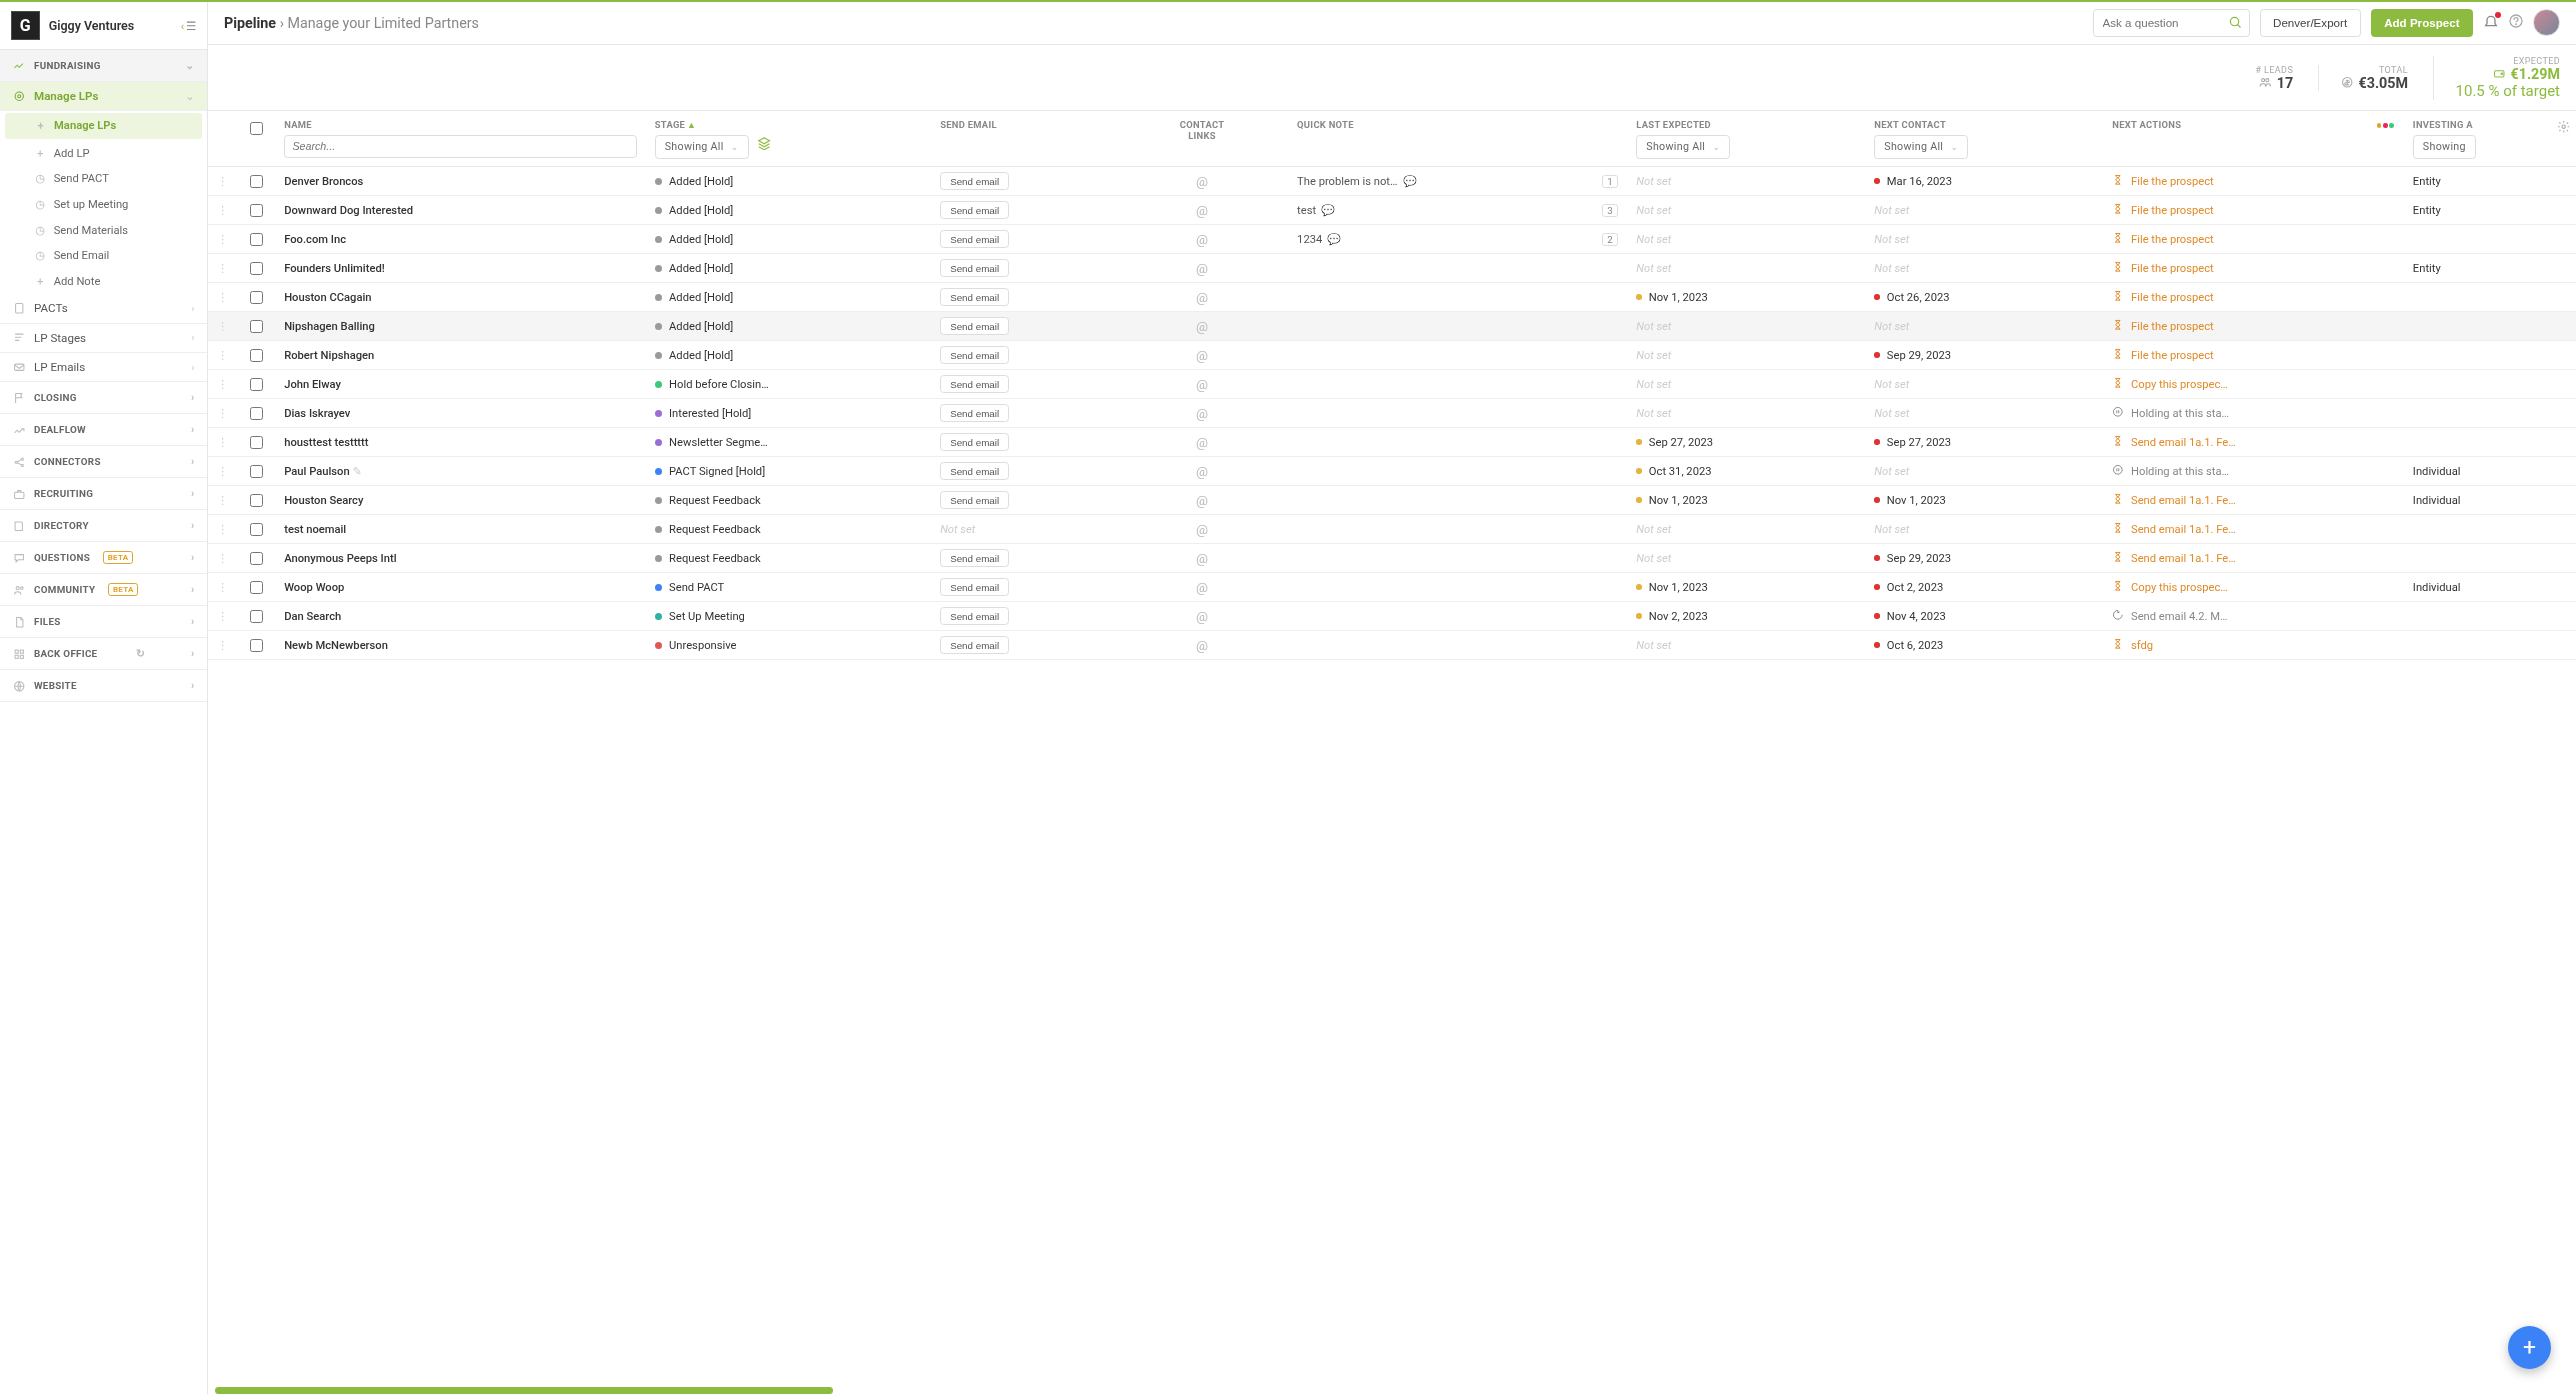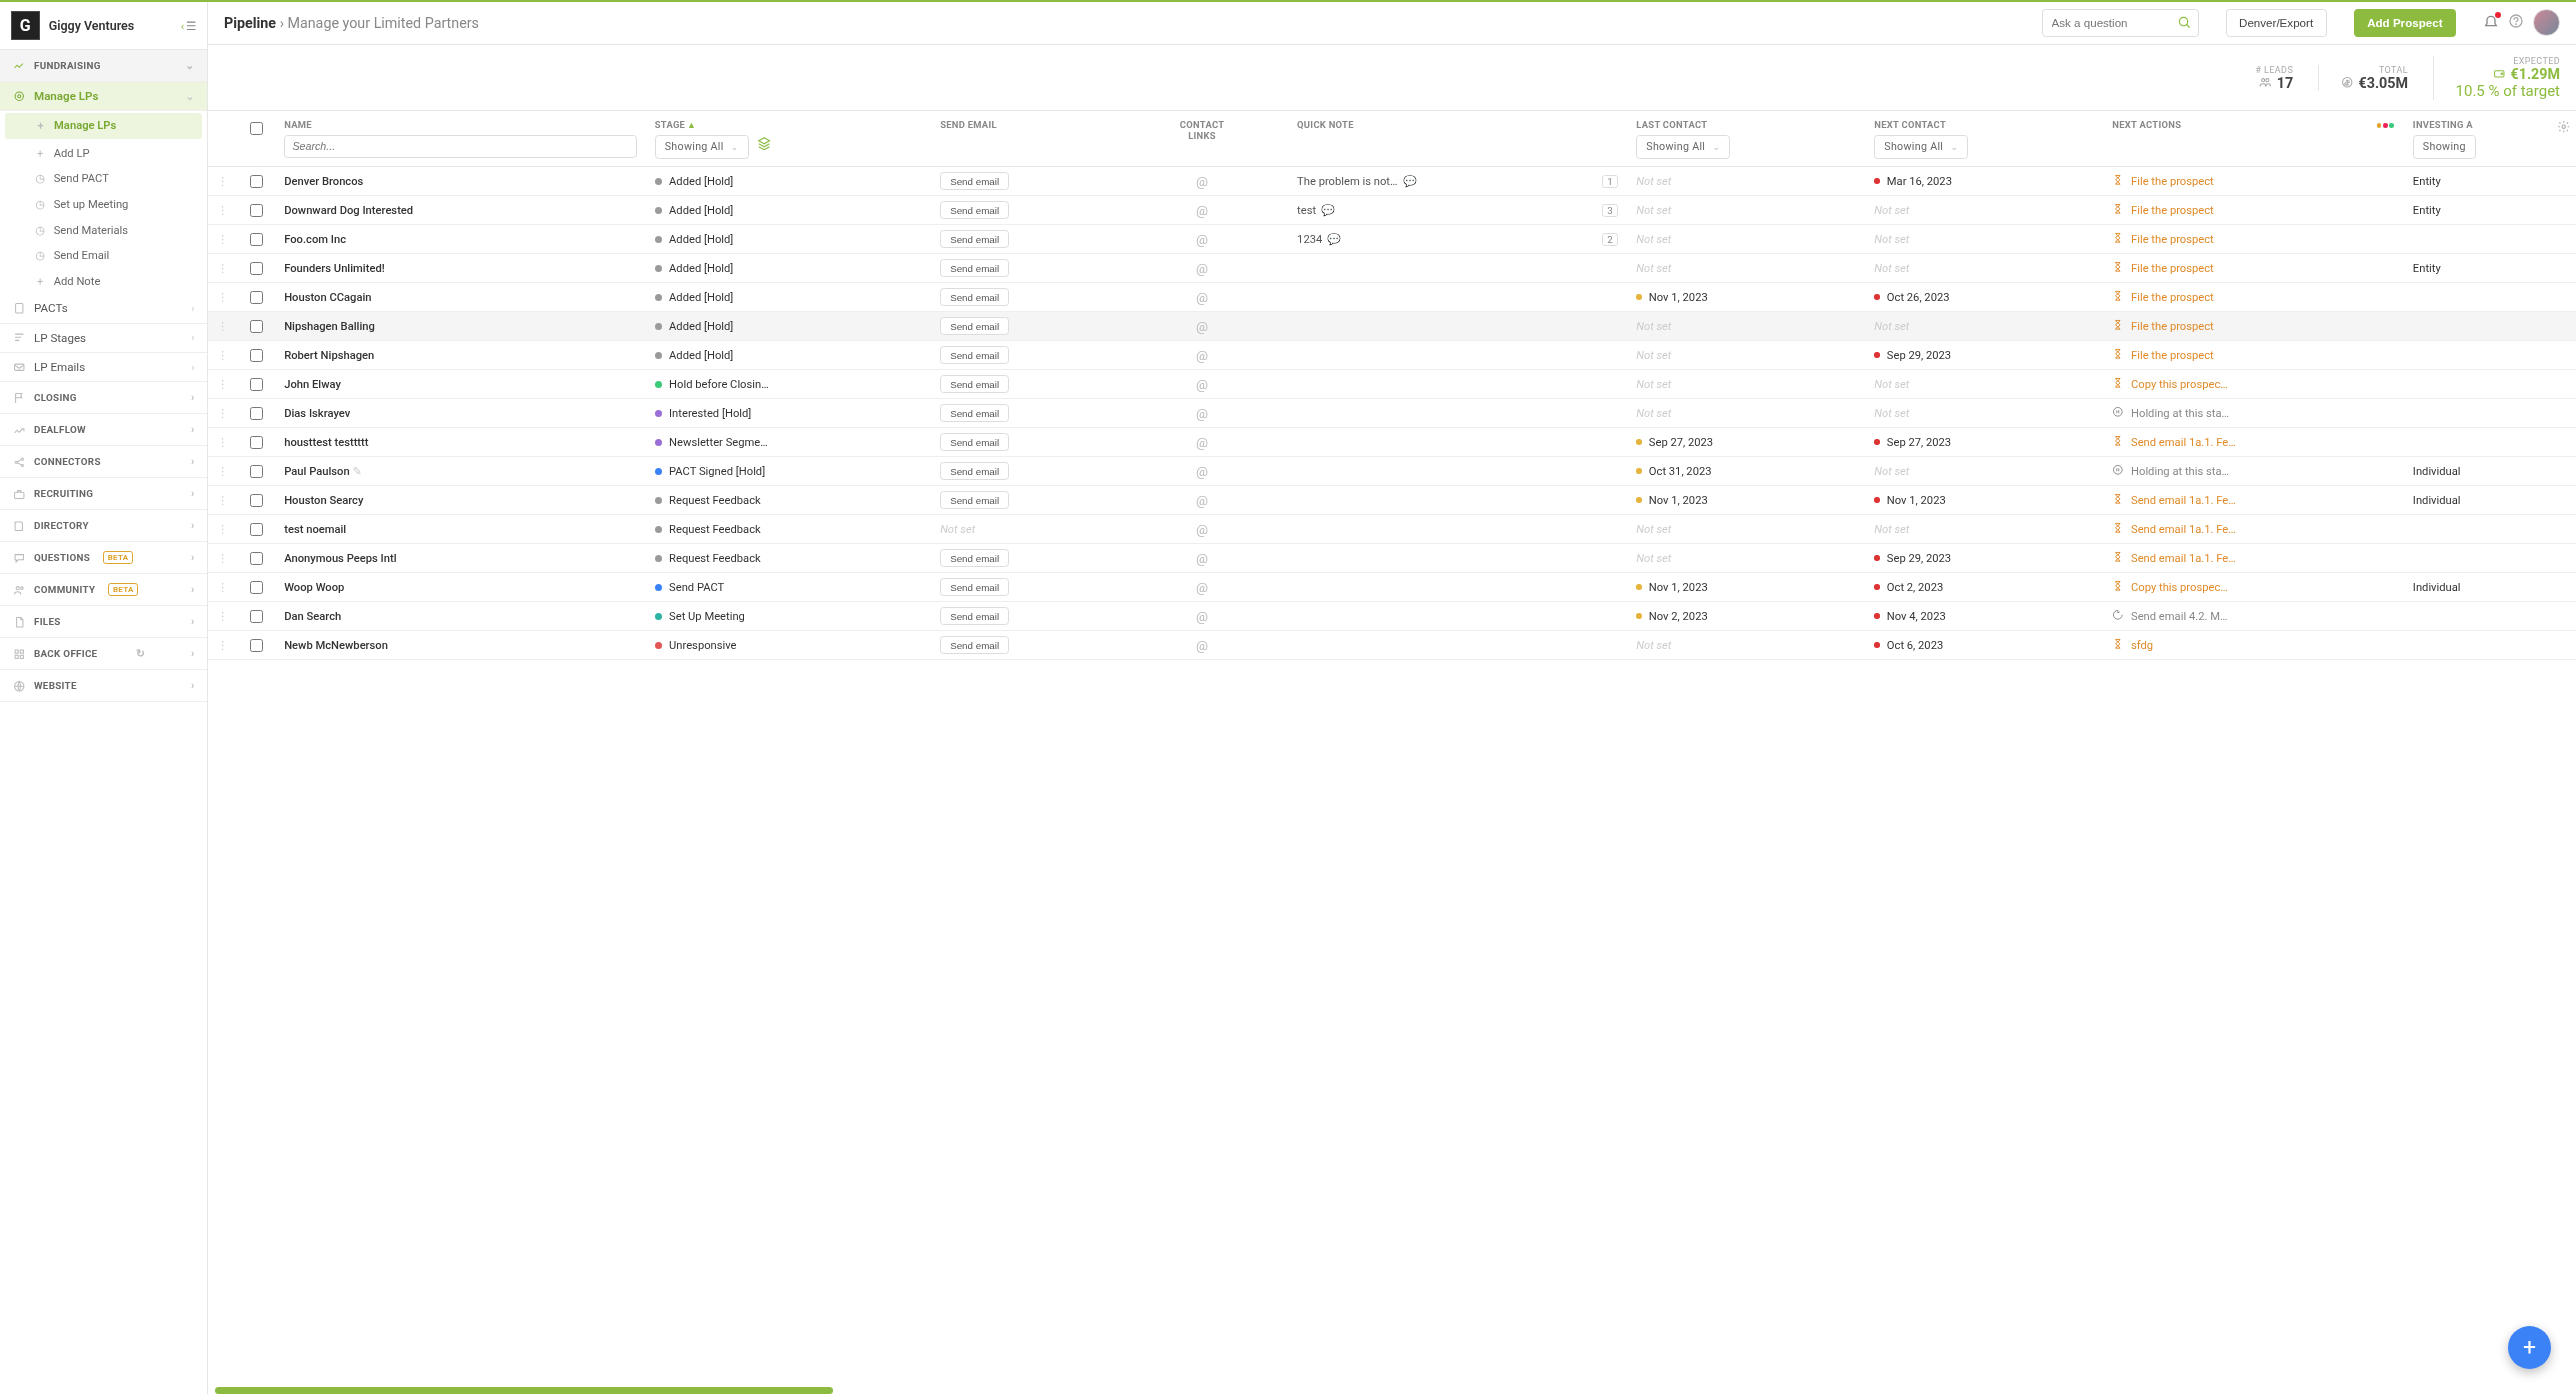--- a/index.html
+++ b/index.html
@@ -32,21 +32,21 @@
 .nav-item.active{background:#eef5df;color:var(--green-dark);font-weight:600}
 .nav-item .chev{margin-left:auto;color:#ccc;font-size:10.7px}
 .nav-subgroup{background:#fff}
 .nav-sub{display:flex;align-items:center;padding:6.3px 12.5px 6.3px 34px;color:#666;font-size:11.2px;cursor:pointer}
 .nav-sub.active{background:#eef5df;color:var(--green-dark);font-weight:600;border-radius:2.7px;margin:1.8px 5.4px;padding-left:29px}
 .nav-sub .plus,.nav-sub .ico{width:12.5px;margin-right:7.2px;color:#bbb;display:inline-flex;justify-content:center}
 .badge{display:inline-block;border:0.9px solid #e0a32b;color:#e0a32b;font-size:8px;border-radius:2.7px;padding:0.9px 3.6px;margin-left:13px;font-weight:700}
 .refresh{margin-left:auto;margin-right:7.2px;color:#bbb;font-size:10.7px}
 
 .main{flex:1;display:flex;flex-direction:column;min-width:0;position:relative}
-.topbar{display:flex;align-items:center;padding:7.2px 16px;border-bottom:0.9px solid var(--border);gap:27px}
+.topbar{display:flex;align-items:center;padding:7.2px 16px;border-bottom:0.9px solid var(--border);gap:10px}
 .breadcrumb{font-size:14.3px;color:#888}
 .breadcrumb b{color:#333;font-weight:700}
 .search{margin-left:auto;position:relative}
 .search input{width:157px;padding:6.3px 27px 6.3px 9px;border:0.9px solid #ddd;border-radius:3.6px;font-size:11.6px}
 .search .sicon{position:absolute;right:7.2px;top:5.4px;color:var(--green)}
 .btn{padding:6.3px 12.5px;border-radius:3.6px;font-size:11.6px;cursor:pointer;border:0.9px solid #ddd;background:#fff;color:#444}
 .btn.primary{background:var(--green);color:#fff;border-color:var(--green);font-weight:600}
 .top-icons{display:flex;align-items:center;gap:9px}
 .bell{position:relative;color:#888;cursor:pointer}
 .bell .dot{position:absolute;top:-1.8px;right:-1.8px;width:6.3px;height:6.3px;background:#e23;border-radius:50%}
@@ -361,21 +361,21 @@
                     <span class="cd">⌄</span>
                   </span>
               <span class="layers"><svg width="14.3" height="14.3" viewBox="0 0 24 24" fill="none" stroke="currentColor" stroke-width="2">
                       <path d="M12 3l9 5-9 5-9-5 9-5zM3 13l9 5 9-5M3 18l9 5 9-5"></path>
                     </svg></span></div>
             </th>
             <th><span>SEND EMAIL</span></th>
             <th style="text-align:center"><span style="white-space:normal;display:inline-block;width:63px">CONTACT LINKS</span></th>
             <th><span>QUICK NOTE</span></th>
             <th>
-              <span>LAST CONTACT</span>
+              <span>LAST EXPECTED</span>
               <div class="sub-filter"><span class="select">
                     <span>Showing All</span>
                     <span class="cd">⌄</span>
                   </span></div>
             </th>
             <th>
               <span>NEXT CONTACT</span>
               <div class="sub-filter"><span class="select">
                     <span>Showing All</span>
                     <span class="cd">⌄</span>

